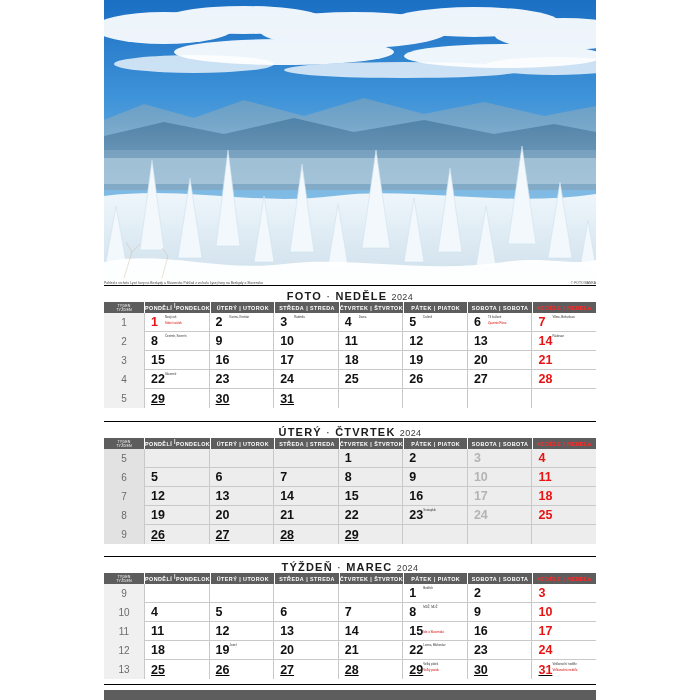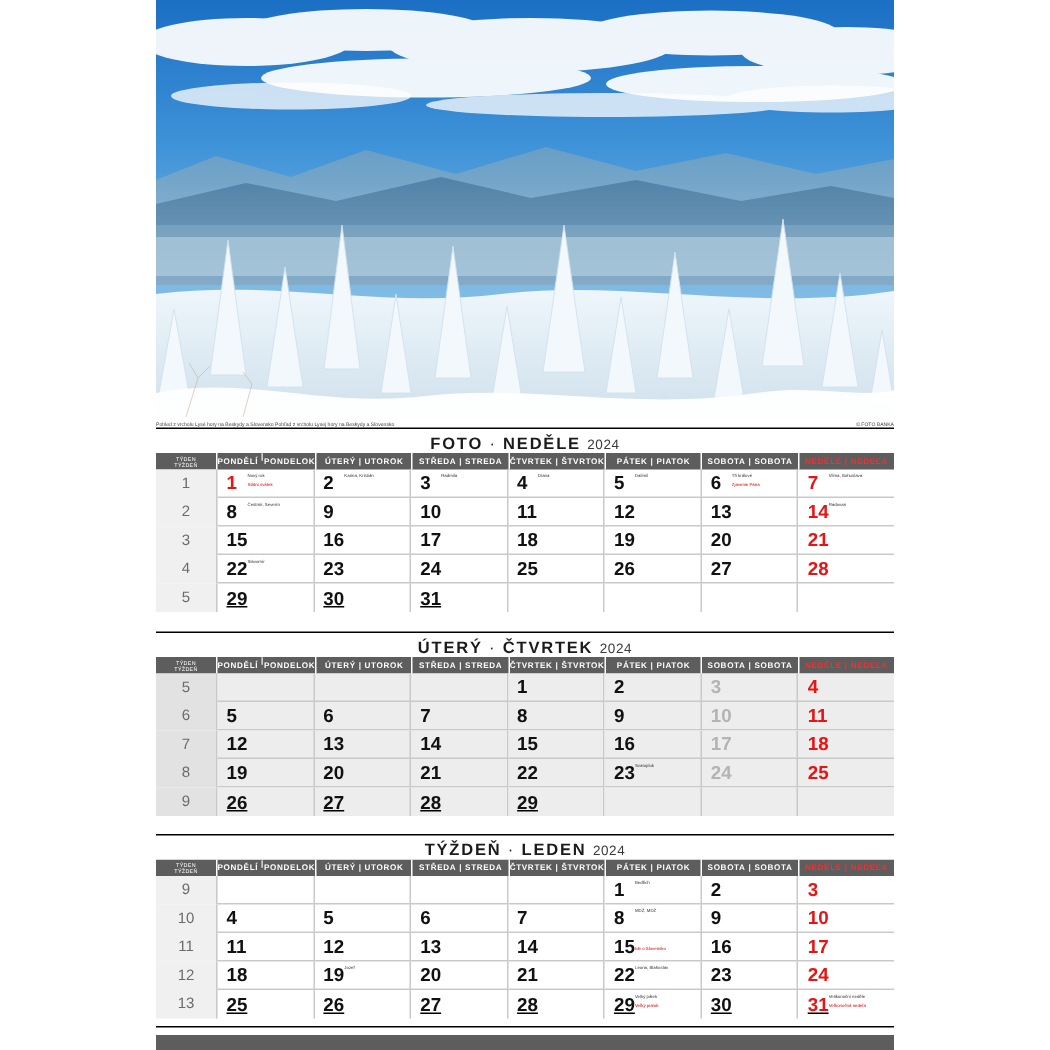--- a/index.html
+++ b/index.html
@@ -434,21 +434,21 @@
             <span class="num"></span>
           </div>
         </div>
       </div>
   </div>
 
   <div class="month m3">
     <div class="title-bar">
       <span class="t">
         <b>TÝŽDEŇ</b> ·
-        <b>LEDEN</b>
+        <b>MAREC</b>
         <span class="y">2024</span>
       </span>
     </div>
     <div class="hdr">
       <div class="wk">
         <span>TÝDEN</span>
         <span>TÝŽDEŇ</span>
       </div>
       <div class="dcell"><span>PONDĚLÍ</span>&nbsp;|&nbsp;<span>PONDELOK</span></div>
       <div class="dcell"><span>ÚTERÝ</span>&nbsp;|&nbsp;<span>UTOROK</span></div>

